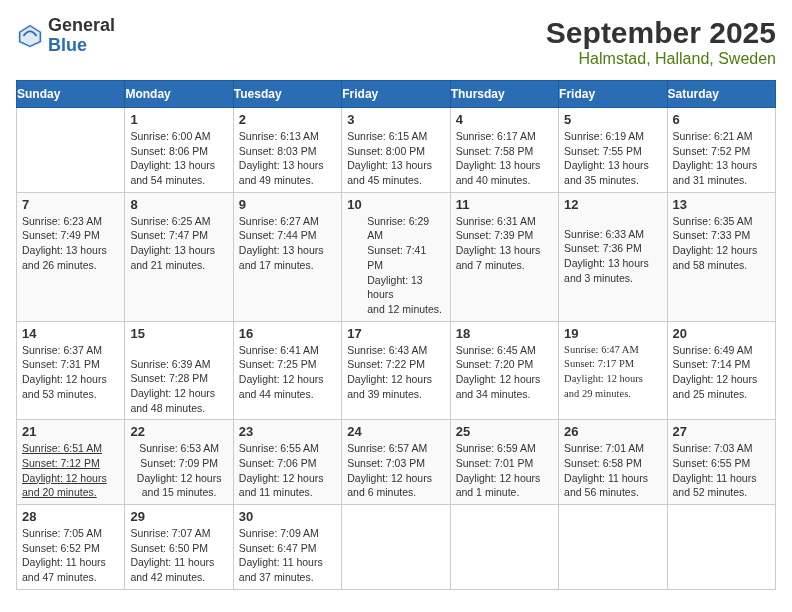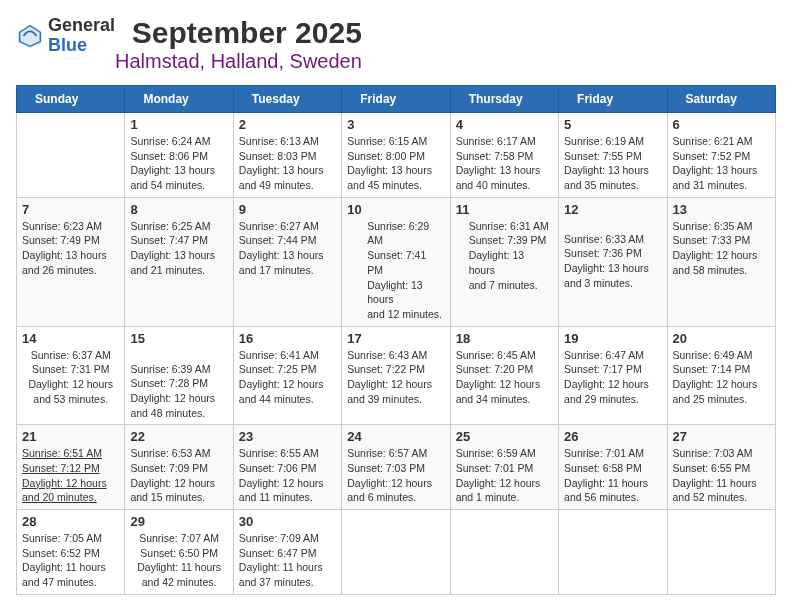--- a/index.html
+++ b/index.html
@@ -5,20 +5,21 @@
     * { box-sizing: border-box; margin: 0; padding: 0; }
     body {
       font-family: Arial, sans-serif;
       background: #fff;
       width: 792px;
       min-height: 612px;
       padding: 16px;
     }
     .header {
       display: flex;
+      justify-content: space-between;
       align-items: flex-start;
       margin-bottom: 12px;
     }
     .logo {
       display: flex;
       align-items: center;
       gap: 4px;
     }
     .logo-text {
       font-size: 18px;
@@ -33,32 +34,32 @@
     }
     .title-block {
       text-align: right;
     }
     .month-title {
       font-size: 30px;
       font-weight: bold;
       color: #333;
     }
     .location-title {
-      font-size: 20px;
-      color: #701a75;
+      font-size: 16px;
+      color: #4d7c0f;
     }
     table {
       width: 100%;
       border-collapse: collapse;
       font-size: 11px;
     }
     thead tr th {
       background-color: #2a6db5;
       color: #fff;
-      padding: 6px 18px;
+      padding: 6px 0;
       text-align: left;
       font-size: 12px;
       font-weight: bold;
       border: 1px solid #1a5da0;
     }
     tbody tr td {
       border: 1px solid #ccc;
       padding: 4px 5px;
       vertical-align: top;
       width: 107px;
@@ -115,21 +116,21 @@
         <th>Thursday</th>
         <th>Friday</th>
         <th>Saturday</th>
       </tr>
   </thead>
   <tbody id="calendar-body">
   <tr>
         <td class="empty"></td>
         <td>
           <span class="day-number">1</span>
-          <div class="day-info" style="white-space: pre-line;">Sunrise: 6:24 AM
+          <div class="day-info" style="white-space: pre-line;">Sunrise: 6:00 AM
 Sunset: 8:06 PM
 Daylight: 13 hours
 and 54 minutes.</div>
         </td>
         <td>
           <span class="day-number">2</span>
           <div class="day-info" style="white-space: pre-line;">Sunrise: 6:13 AM
 Sunset: 8:03 PM
 Daylight: 13 hours
 and 49 minutes.</div>
@@ -187,21 +188,21 @@
         </td>
         <td>
           <span class="day-number">10</span>
           <div class="day-info" style="white-space: pre-line; margin-left: 20px;">Sunrise: 6:29 AM
 Sunset: 7:41 PM
 Daylight: 13 hours
 and 12 minutes.</div>
         </td>
         <td>
           <span class="day-number">11</span>
-          <div class="day-info" style="white-space: pre-line; margin-left: 13px;">Sunrise: 6:31 AM
+          <div class="day-info" style="white-space: pre-line;">Sunrise: 6:31 AM
 Sunset: 7:39 PM
 Daylight: 13 hours
 and 7 minutes.</div>
         </td>
         <td>
           <span class="day-number">12</span>
           <div class="day-info" style="white-space: pre-line; margin-top: 15px;">Sunrise: 6:33 AM
 Sunset: 7:36 PM
 Daylight: 13 hours
 and 3 minutes.</div>
@@ -210,21 +211,21 @@
           <span class="day-number">13</span>
           <div class="day-info" style="white-space: pre-line;">Sunrise: 6:35 AM
 Sunset: 7:33 PM
 Daylight: 12 hours
 and 58 minutes.</div>
         </td>
       </tr>
       <tr>
         <td>
           <span class="day-number">14</span>
-          <div class="day-info" style="white-space: pre-line; text-align: center;">Sunrise: 6:37 AM
+          <div class="day-info" style="white-space: pre-line;">Sunrise: 6:37 AM
 Sunset: 7:31 PM
 Daylight: 12 hours
 and 53 minutes.</div>
         </td>
         <td>
           <span class="day-number">15</span>
           <div class="day-info" style="white-space: pre-line; margin-top: 16px;">Sunrise: 6:39 AM
 Sunset: 7:28 PM
 Daylight: 12 hours
 and 48 minutes.</div>
@@ -245,21 +246,21 @@
         </td>
         <td>
           <span class="day-number">18</span>
           <div class="day-info" style="white-space: pre-line;">Sunrise: 6:45 AM
 Sunset: 7:20 PM
 Daylight: 12 hours
 and 34 minutes.</div>
         </td>
         <td>
           <span class="day-number">19</span>
-          <div class="day-info" style="white-space: pre-line;">Sunrise: 6:47 AM
+          <div class="day-info" style="white-space: pre-line; font-family: Liberation Serif, serif;">Sunrise: 6:47 AM
 Sunset: 7:17 PM
 Daylight: 12 hours
 and 29 minutes.</div>
         </td>
         <td>
           <span class="day-number">20</span>
           <div class="day-info" style="white-space: pre-line;">Sunrise: 6:49 AM
 Sunset: 7:14 PM
 Daylight: 12 hours
 and 25 minutes.</div>
@@ -268,21 +269,21 @@
       <tr>
         <td>
           <span class="day-number">21</span>
           <div class="day-info" style="white-space: pre-line; text-decoration: underline;">Sunrise: 6:51 AM
 Sunset: 7:12 PM
 Daylight: 12 hours
 and 20 minutes.</div>
         </td>
         <td>
           <span class="day-number">22</span>
-          <div class="day-info" style="white-space: pre-line;">Sunrise: 6:53 AM
+          <div class="day-info" style="white-space: pre-line; text-align: center;">Sunrise: 6:53 AM
 Sunset: 7:09 PM
 Daylight: 12 hours
 and 15 minutes.</div>
         </td>
         <td>
           <span class="day-number">23</span>
           <div class="day-info" style="white-space: pre-line;">Sunrise: 6:55 AM
 Sunset: 7:06 PM
 Daylight: 12 hours
 and 11 minutes.</div>
@@ -319,21 +320,21 @@
       <tr>
         <td>
           <span class="day-number">28</span>
           <div class="day-info" style="white-space: pre-line;">Sunrise: 7:05 AM
 Sunset: 6:52 PM
 Daylight: 11 hours
 and 47 minutes.</div>
         </td>
         <td>
           <span class="day-number">29</span>
-          <div class="day-info" style="white-space: pre-line; text-align: center;">Sunrise: 7:07 AM
+          <div class="day-info" style="white-space: pre-line;">Sunrise: 7:07 AM
 Sunset: 6:50 PM
 Daylight: 11 hours
 and 42 minutes.</div>
         </td>
         <td>
           <span class="day-number">30</span>
           <div class="day-info" style="white-space: pre-line;">Sunrise: 7:09 AM
 Sunset: 6:47 PM
 Daylight: 11 hours
 and 37 minutes.</div>

